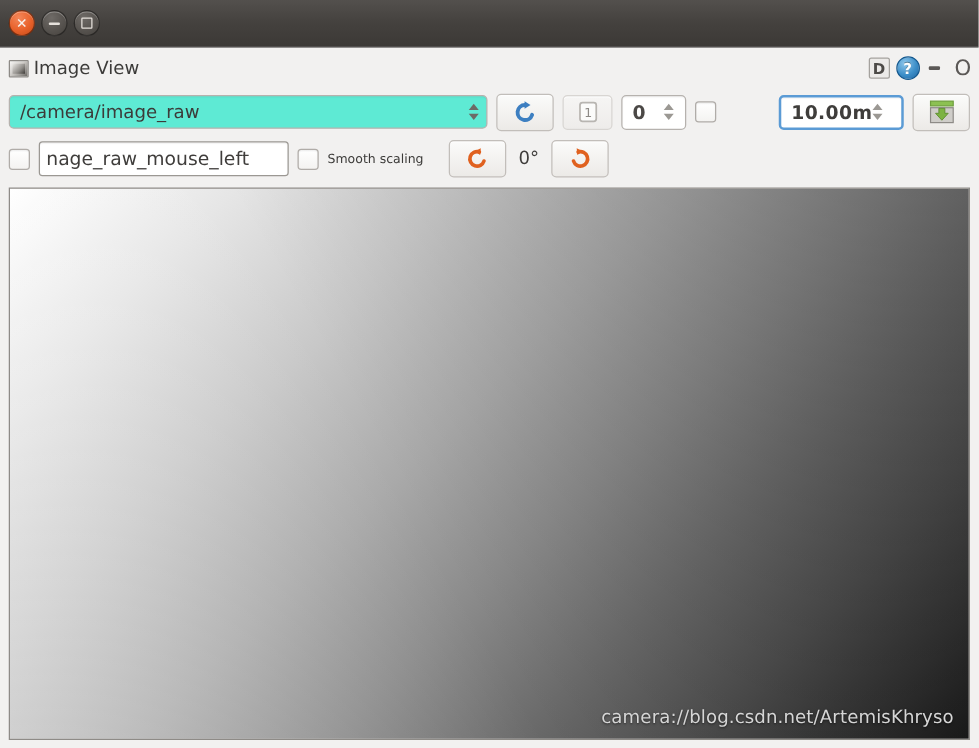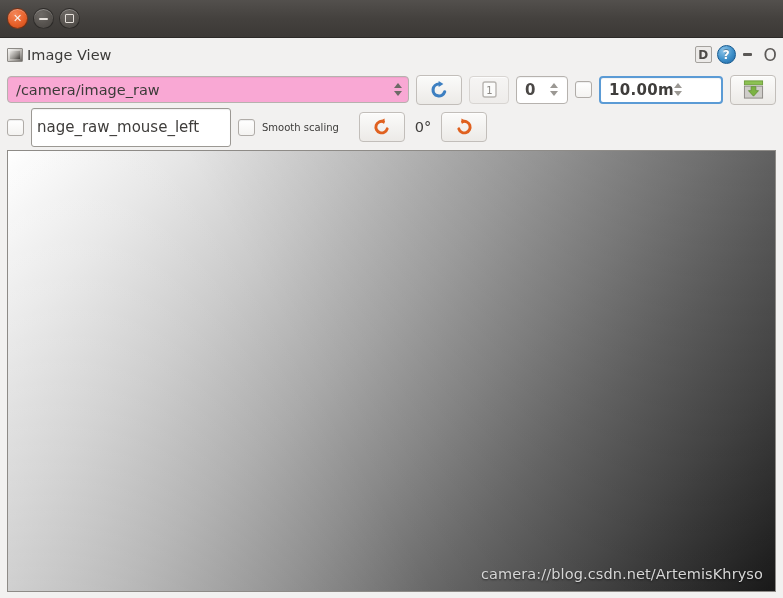--- a/index.html
+++ b/index.html
@@ -119,21 +119,21 @@
     gap: 7px;
     background: #f2f1f0;
   }
   #row-topic { flex: 0 0 37px; height: 37px; }
   #row-options { flex: 0 0 38px; height: 38px; }
 
   
   .combo {
     flex: 1 1 auto;
     height: 27px;
-    background: #f9a8d4;
+    background: #5eead4;
     border: 1px solid #b6b2ae;
     border-radius: 4px;
     display: flex; align-items: center;
     padding: 0 4px 0 8px;
     font-size: 14.5px;
     color: #3c3b39;
     box-shadow: inset 0 1px 1px rgba(0,0,0,.05);
     cursor: pointer;
     min-width: 0;
   }
@@ -173,42 +173,42 @@
     display: flex; align-items: center;
     font-size: 15px;
     color: #4a4744;
     box-shadow: inset 0 1px 1px rgba(0,0,0,.05);
     flex: 0 0 auto;
   }
   .spinbox .sval { padding: 0 8px; font-weight: 600; color: #4b4846; }
   .spinbox.focused { border: 2px solid #5b9bd5; }
   #spin-index { width: 52px; }
   #spin-index .sval { width: 30px; text-align: left; color:#4b4846; }
-  #spin-range { width: 124px; }
+  #spin-range { width: 100px; margin-left: 43px; }
   #spin-range .sval { width: 70px; text-align: left; color:#3f3d3b; letter-spacing:.3px;}
 
   
   .cbox {
     width: 17px; height: 17px;
     border: 1px solid #b0aca8;
     border-radius: 3px;
     background: linear-gradient(180deg,#ffffff 0%, #f4f3f1 100%);
     box-shadow: inset 0 1px 1px rgba(0,0,0,.07);
     cursor: pointer;
     flex: 0 0 auto;
   }
   .cbox-label {
     font-size: 10px; color: #3c3b39; white-space: nowrap;
   }
   .cbox-group { display: flex; align-items: center; gap: 7px; }
 
   
   #pub-topic-field {
     width: 200px;
-    height: 39px;
+    height: 28px;
     border: 1px solid #9b9893;
     border-radius: 3px;
     background: #fff;
     display: flex; align-items: center;
     padding: 0 4px 0 5px;
     font-size: 15px;
     color: #3f3d3b;
     overflow: hidden;
     white-space: nowrap;
     flex: 0 0 auto;

